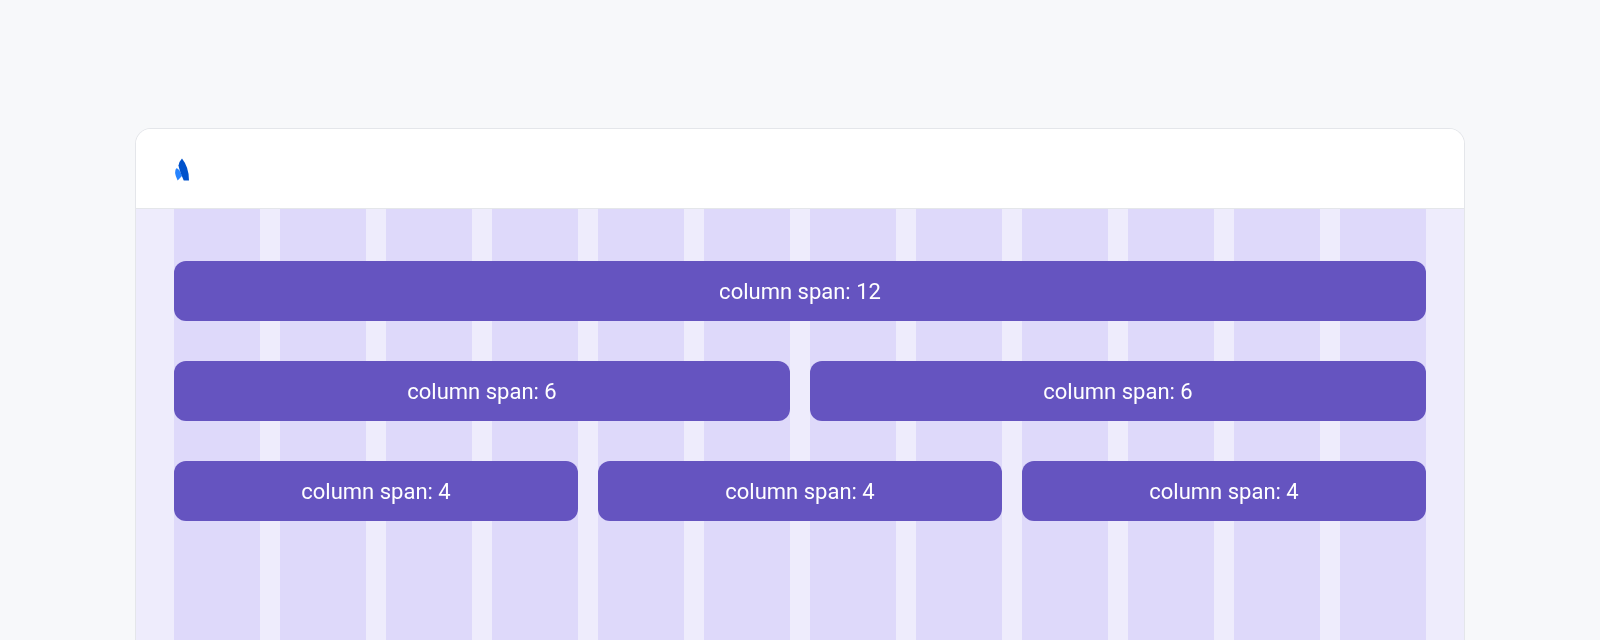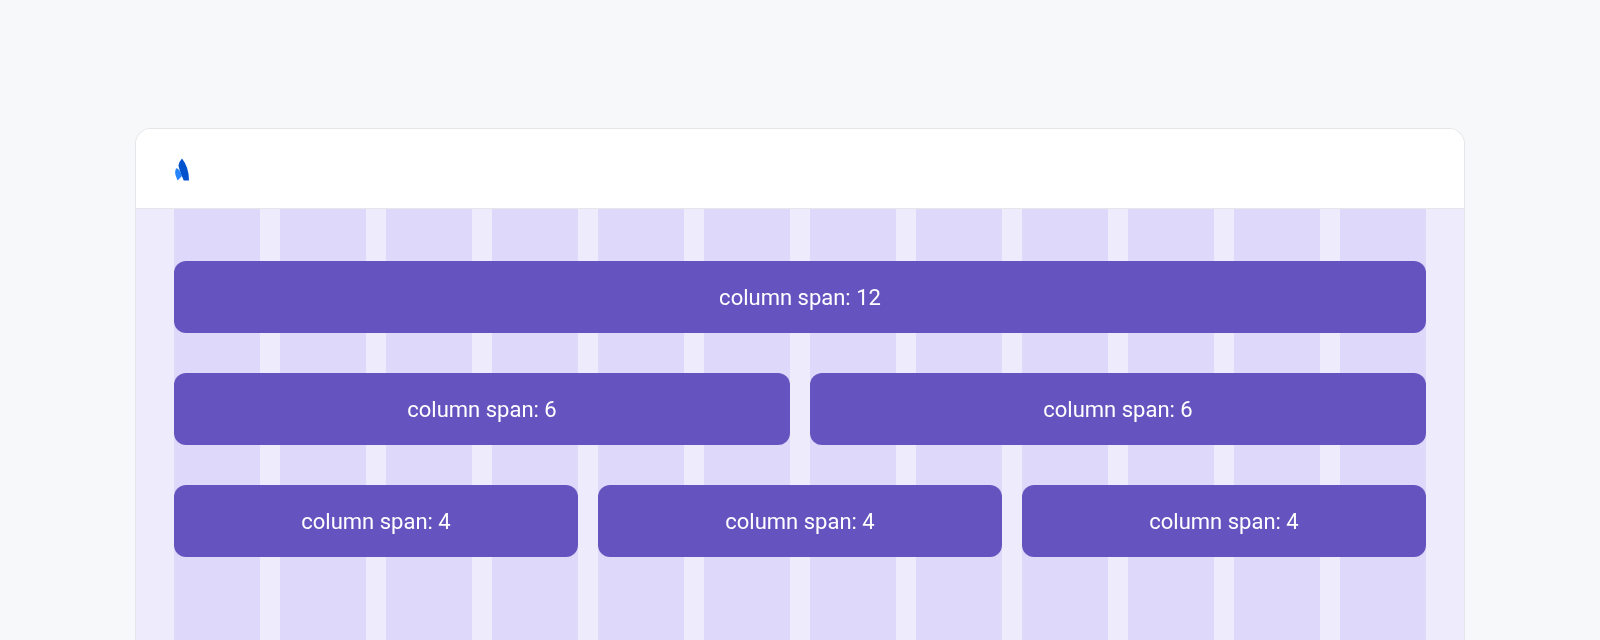--- a/index.html
+++ b/index.html
@@ -68,21 +68,21 @@
       display: grid;
       grid-template-columns: repeat(12, 1fr);
       gap: 20px;
     }
     .block {
       background: #6554c0;
       color: #ffffff;
       font-size: 22px;
       font-weight: 400;
       border-radius: 12px;
-      height: 72px;
+      height: 60px;
       display: flex;
       align-items: center;
       justify-content: center;
     }
     .span-12 { grid-column: span 12; }
     .span-6  { grid-column: span 6; justify-content: center; }
     .span-4  { grid-column: span 4; }
   </style>
 </head>
 <body>

